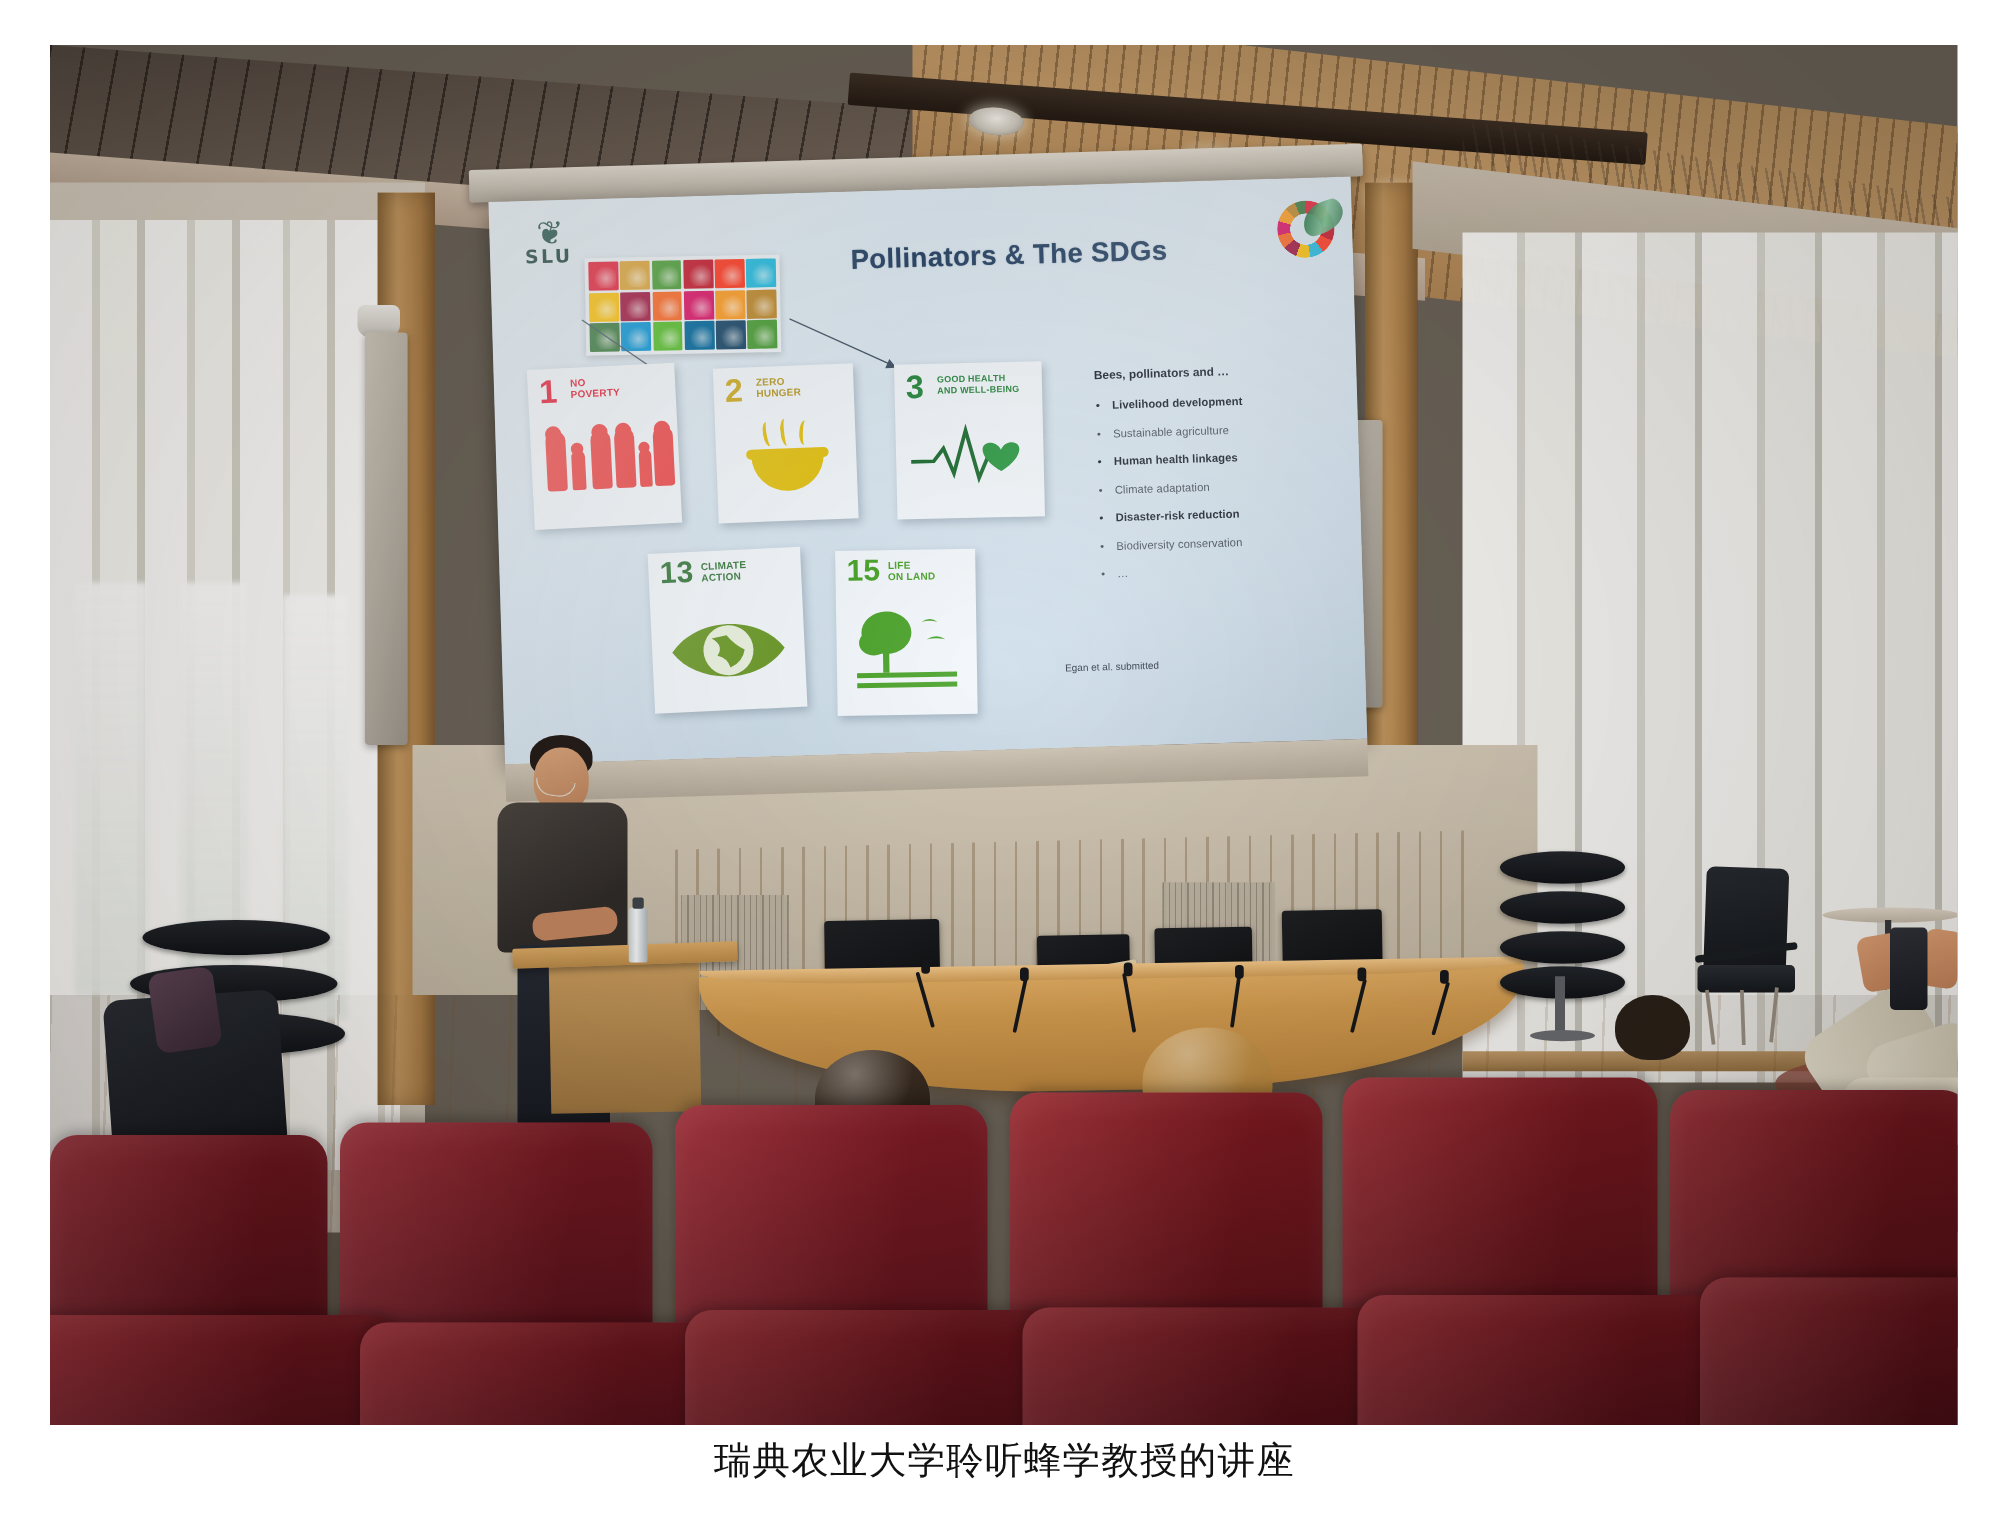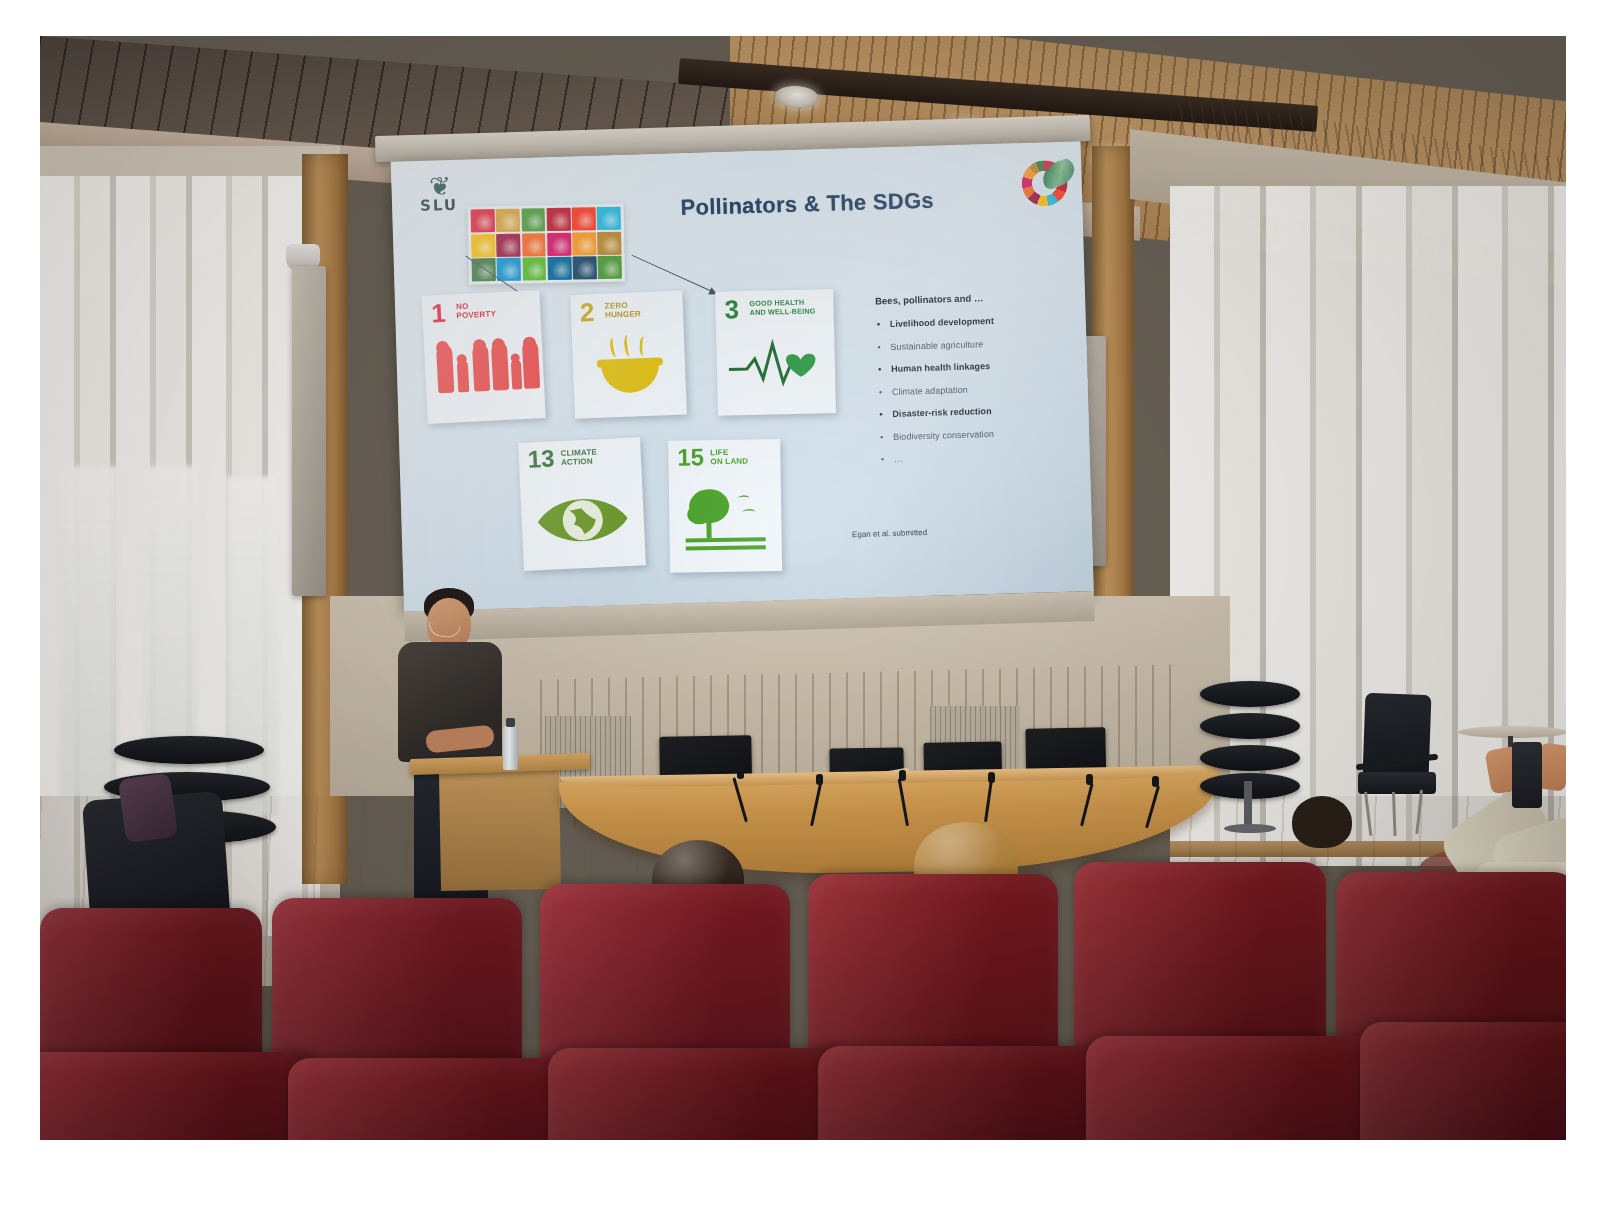--- a/index.html
+++ b/index.html
@@ -652,14 +652,15 @@
     <div class="seat" style="left:1046px;top:1000px;width:310px;height:140px;background:linear-gradient(170deg,#8b1a22,#520f18);">
         <div class="seat-sheen"></div>
       </div>
     <div class="seat" style="left:1320px;top:986px;width:250px;height:154px;background:linear-gradient(170deg,#7f1820,#470d15);">
         <div class="seat-sheen"></div>
       </div>
 
     <div id="photo-tone"></div>
   </div>
 
+  <div id="caption">瑞典农业大学聆听蜂学教授的讲座</div>
 
 </div>
 
 </body></html>

